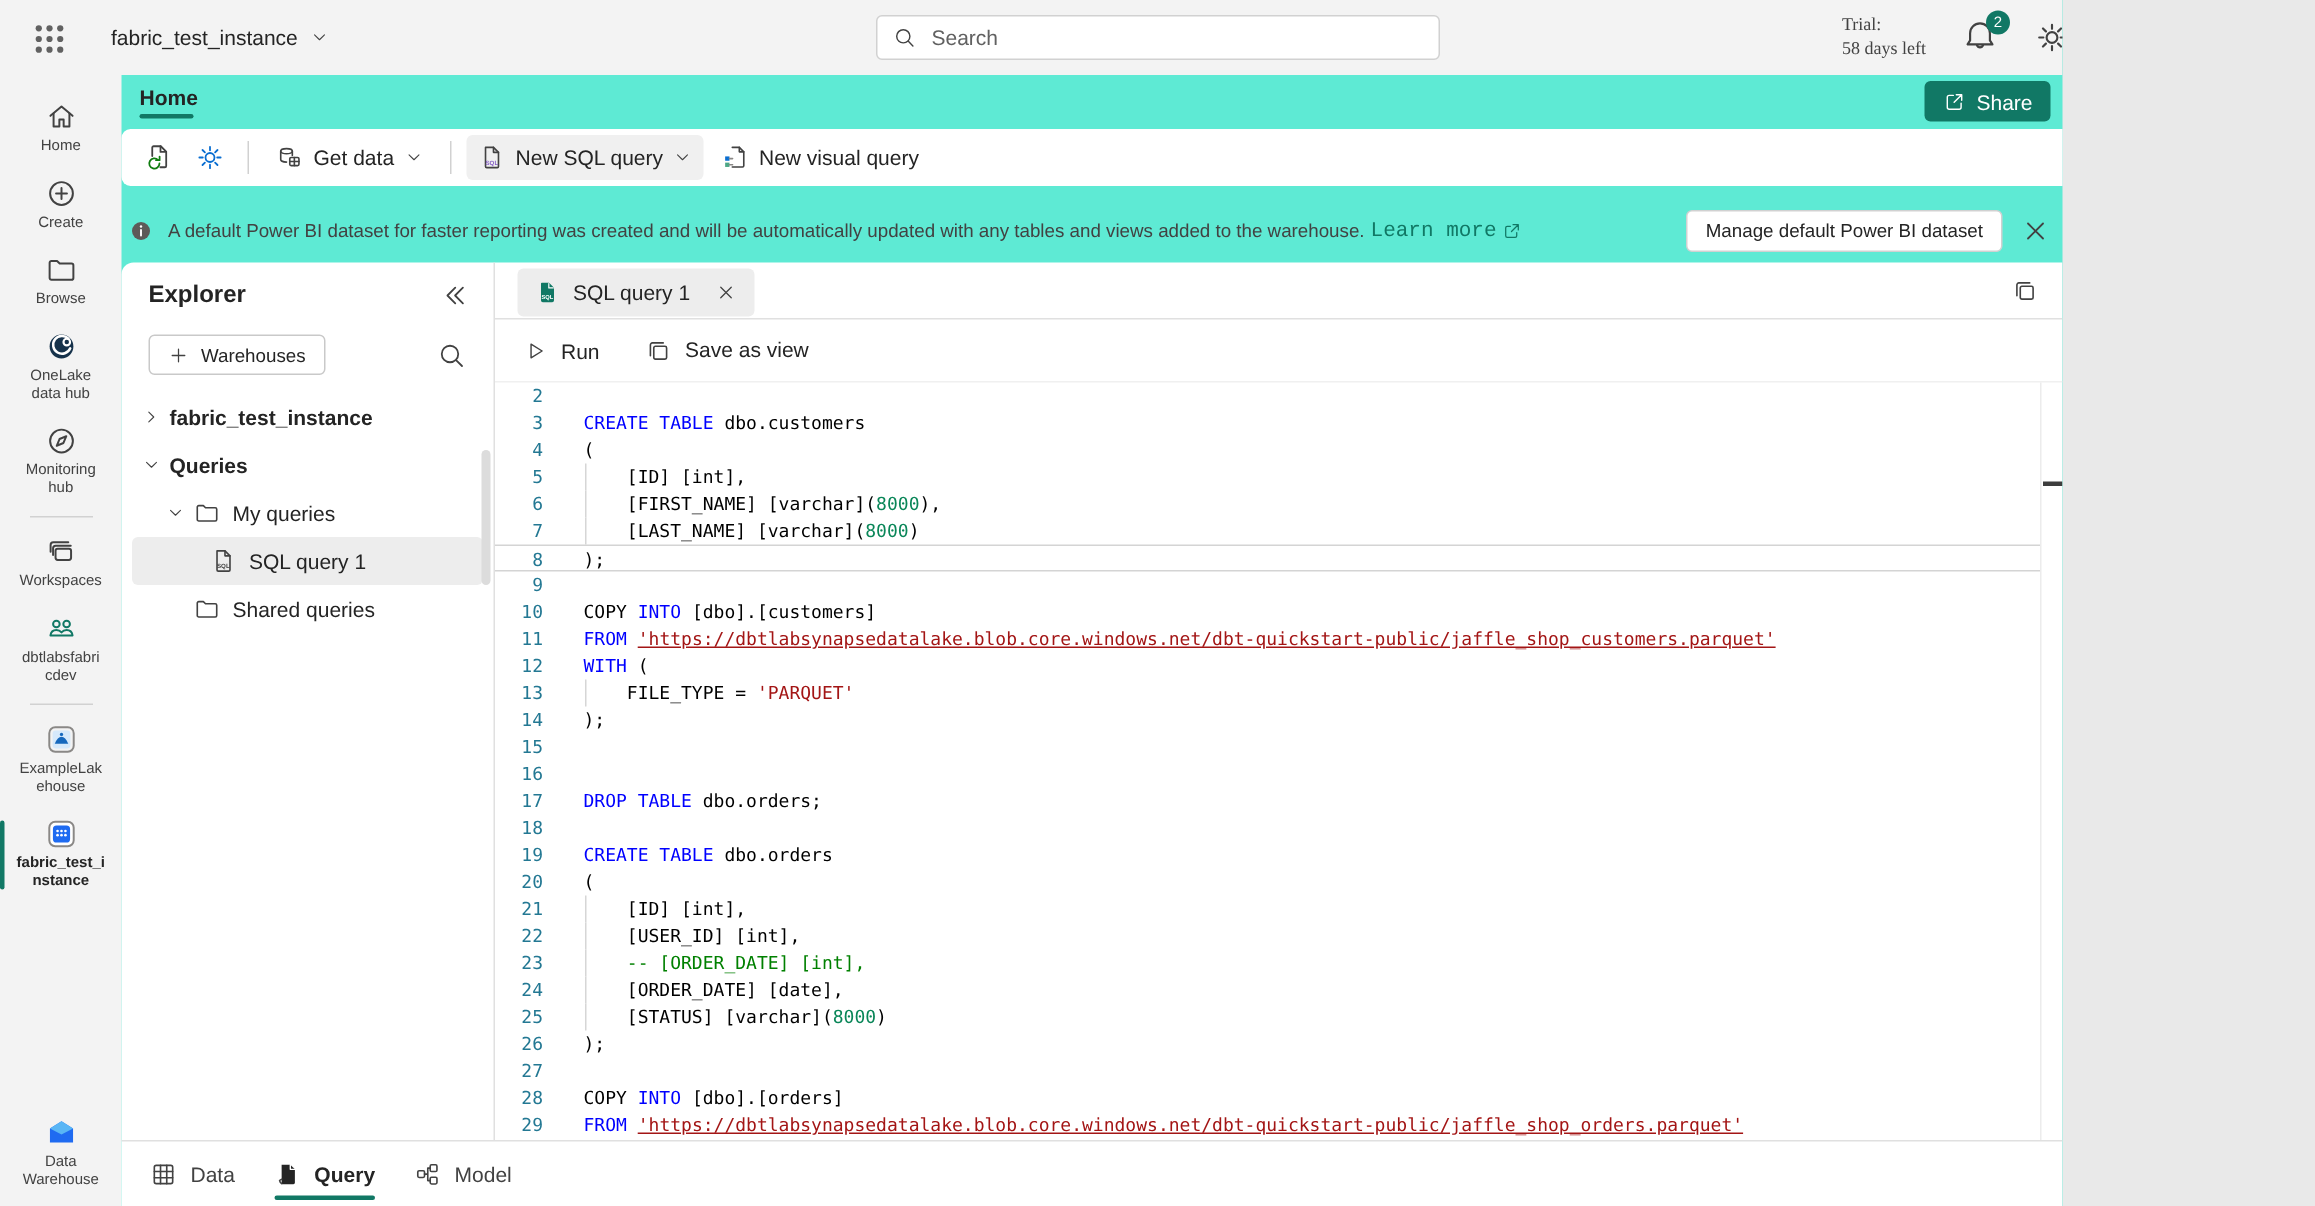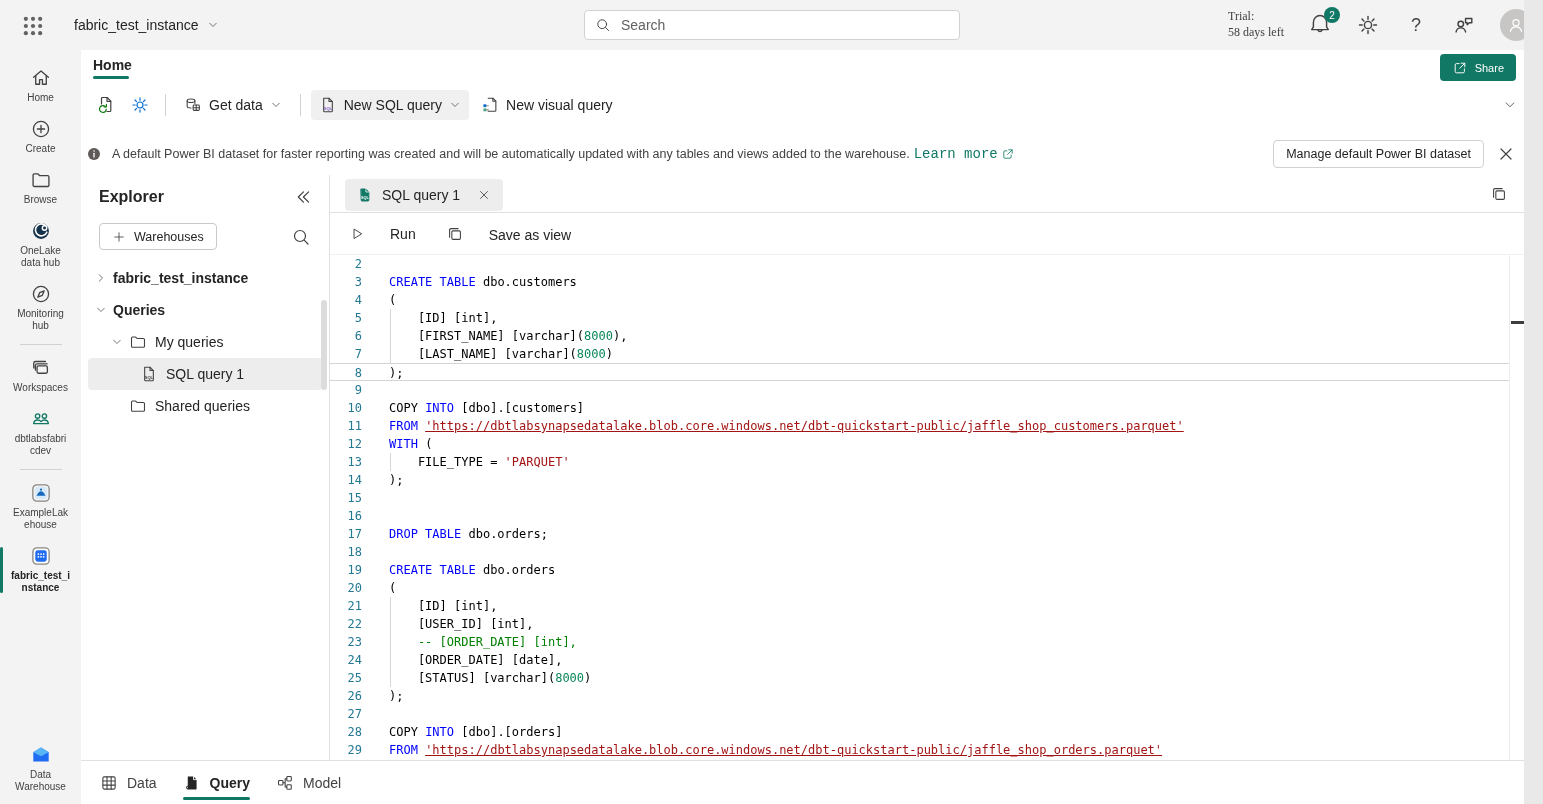--- a/index.html
+++ b/index.html
@@ -1,16 +1,16 @@
 <!DOCTYPE html>
 <html style="--accent: #117865; --lnum: #237893;"><head>
 <meta charset="utf-8">
 <style>
   html,body{margin:0;padding:0;background:#e9e9e9;}
-  .app{position:relative;width:1524px;height:804px;background:#ffffff;overflow:hidden;
+  .app{position:relative;width:1375px;height:804px;background:#5eead4;overflow:hidden;
        font-family:"Liberation Sans",sans-serif;color:#242424;font-size:14px;-webkit-font-smoothing:antialiased;}
   .ic{display:inline-flex;align-items:center;justify-content:center;color:#424242;}
   .ic svg{width:100%;height:100%;}
   .ic16{width:16px;height:16px}.ic18{width:18px;height:18px}.ic20{width:20px;height:20px}
   .ic22{width:22px;height:22px}.ic12{width:12px;height:12px}.ic14{width:14px;height:14px}
 
   
   .topbar{position:absolute;left:0;top:0;right:0;height:50px;background:#f3f3f3;display:flex;align-items:center;}
   .waffle-btn{position:absolute;left:20px;top:13px;width:26px;height:26px;cursor:pointer;}
   .ws-switcher{position:absolute;left:74px;top:0;height:50px;display:flex;align-items:center;gap:8px;cursor:pointer;}
@@ -36,21 +36,21 @@
   .side-sel-bar{position:absolute;left:0;top:50%;transform:translateY(-50%);width:3px;height:46px;border-radius:2px;
                 background:var(--accent,#117865);}
   .side-divider{width:42px;border-top:1px solid #d1d1d1;margin:5px 0;}
   .rail-bottom{margin-top:auto;margin-bottom:4px;}
 
   
   .ribbon{position:absolute;left:81px;top:50px;right:0;height:36px;}
   .home-tab{position:absolute;left:2px;top:4px;padding:3px 10px 6px;font-size:14px;font-weight:bold;color:#242424;cursor:pointer;}
   .home-underline{position:absolute;left:10px;bottom:0;width:36px;height:3px;border-radius:2px;background:var(--accent,#117865);}
   .share-btn{position:absolute;right:8px;top:4px;height:27px;background:var(--accent,#117865);color:#fff;border:none;
-             border-radius:4px;display:flex;align-items:center;gap:7px;padding:0 12px;font-size:11px;font-family:inherit;cursor:pointer;}
+             border-radius:4px;display:flex;align-items:center;gap:7px;padding:0 12px;font-size:14px;font-family:inherit;cursor:pointer;}
   .share-btn .ic{color:#fff;}
 
   
   .toolbar{position:absolute;left:81px;top:86px;width:1454px;height:38px;background:#fff;border-radius:6px;
            display:flex;align-items:center;padding:0 10px;box-sizing:border-box;gap:4px;}
   .tb-iconbtn{width:30px;height:30px;border-radius:4px;display:flex;align-items:center;justify-content:center;cursor:pointer;}
   .tb-divider{width:1px;height:22px;background:#d1d1d1;margin:0 6px;}
   .tb-btn{display:flex;align-items:center;gap:7px;height:30px;padding:0 8px;border-radius:4px;font-size:14px;
           color:#242424;cursor:pointer;white-space:nowrap;}
   .tb-btn.pressed{background:#f0f0f0;}
@@ -90,21 +90,21 @@
   
   .editor{position:absolute;left:249px;top:0;right:0;bottom:0;}
   .tabbar{position:absolute;left:0;top:0;right:0;height:38px;border-bottom:1px solid #e0e0e0;box-sizing:border-box;}
   .qtab{position:absolute;left:15px;top:4px;height:32px;background:#ededed;border-radius:4px;display:flex;align-items:center;
         gap:9px;padding:0 12px;cursor:pointer;}
   .qtab-label{font-size:14px;color:#242424;}
   .qtab-close{width:14px;height:14px;margin-left:8px;cursor:pointer;}
   .tab-copy{position:absolute;right:16px;top:10px;width:18px;height:18px;cursor:pointer;}
   .runbar{position:absolute;left:0;top:38px;right:0;height:42px;display:flex;align-items:center;gap:30px;
           padding-left:19px;border-bottom:1px solid #f0f0f0;box-sizing:border-box;}
-  .run-btn{display:flex;align-items:flex-end;gap:25px;font-size:14px;color:#242424;cursor:pointer;}
+  .run-btn{display:flex;align-items:flex-start;gap:9px;font-size:14px;color:#242424;cursor:pointer;}
 
   
   .code{position:absolute;left:0;top:80px;right:0;bottom:1px;font-family:"DejaVu Sans Mono","Liberation Mono",monospace;
         font-size:12px;overflow:hidden;}
   .code-line{position:relative;display:flex;height:18px;line-height:18px;white-space:pre;box-sizing:border-box;}
   .code-line .gutter{width:32px;text-align:right;color:var(--lnum,#237893);flex:0 0 auto;}
   .code-line .ctext{margin-left:27px;}
   .code-line.current{border-top:1px solid #d4d4d4;border-bottom:1px solid #d4d4d4;margin-right:15px;}
   .code-line.guide::before{content:"";position:absolute;left:60px;top:0;bottom:0;border-left:1px solid #d6d6d6;}
   .lk{text-decoration:underline;}

